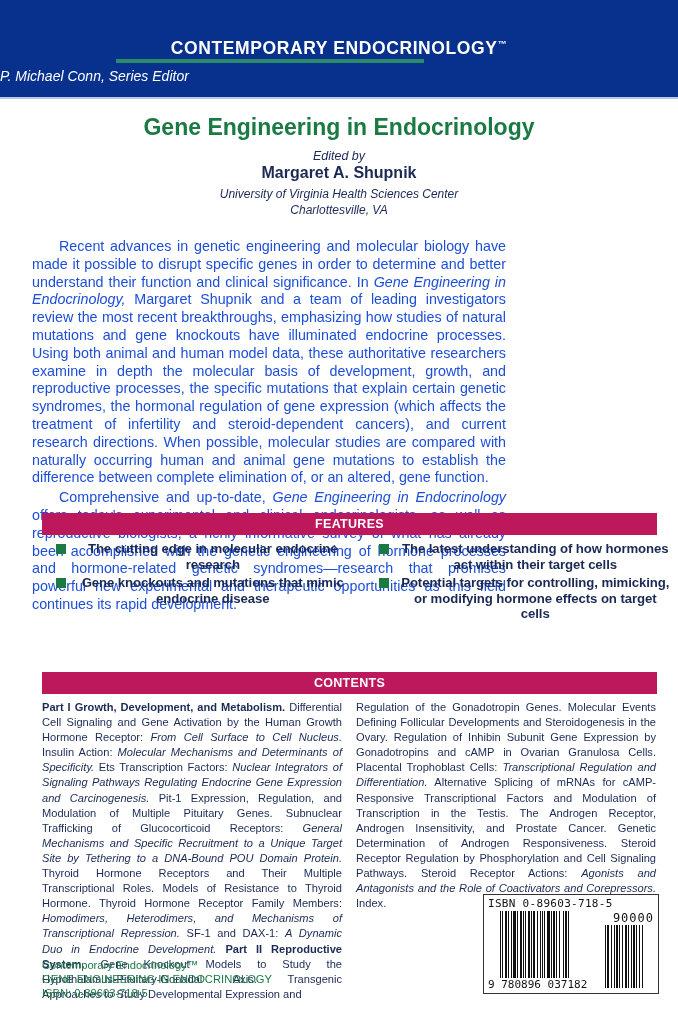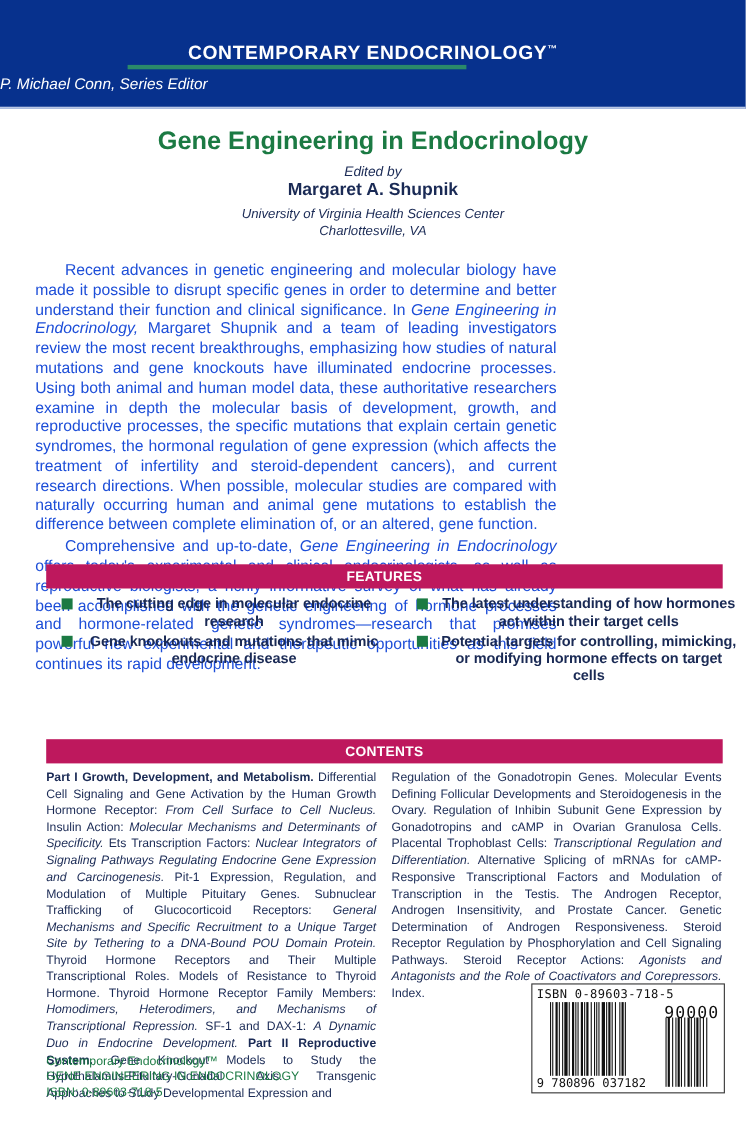--- a/index.html
+++ b/index.html
@@ -79,21 +79,21 @@
     }
 
     .barcode-box {
       position: absolute; left: 483px; top: 894px; width: 176px; height: 100px;
       border: 1px solid #333; background: #fff;
     }
     .barcode-isbn {
       position: absolute; left: 4px; top: 2px; font-family: "DejaVu Sans Mono", monospace; font-size: 11px; color: #111; letter-spacing: 0.3px;
     }
     .barcode-addon {
-      position: absolute; right: 4px; top: 16px; font-family: "DejaVu Sans Mono", monospace; font-size: 15px; color: #111; letter-spacing: 1px;
+      position: absolute; right: 4px; top: 16px; font-family: "DejaVu Sans Mono", monospace; font-size: 12px; color: #111; letter-spacing: 1px;
     }
     .bars-main { position: absolute; left: 16px; top: 16px; width: 95px; height: 72px; display: flex; }
     .bars-addon { position: absolute; left: 121px; top: 30px; width: 50px; height: 63px; display: flex; }
     .bar { height: 100%; background: #111; }
     .gap { height: 100%; }
     .barcode-digits {
       position: absolute; left: 3px; bottom: 2px; font-family: "DejaVu Sans Mono", monospace; font-size: 11px; color: #111;
       background: #fff; padding: 0 1px;
     }
   </style>

